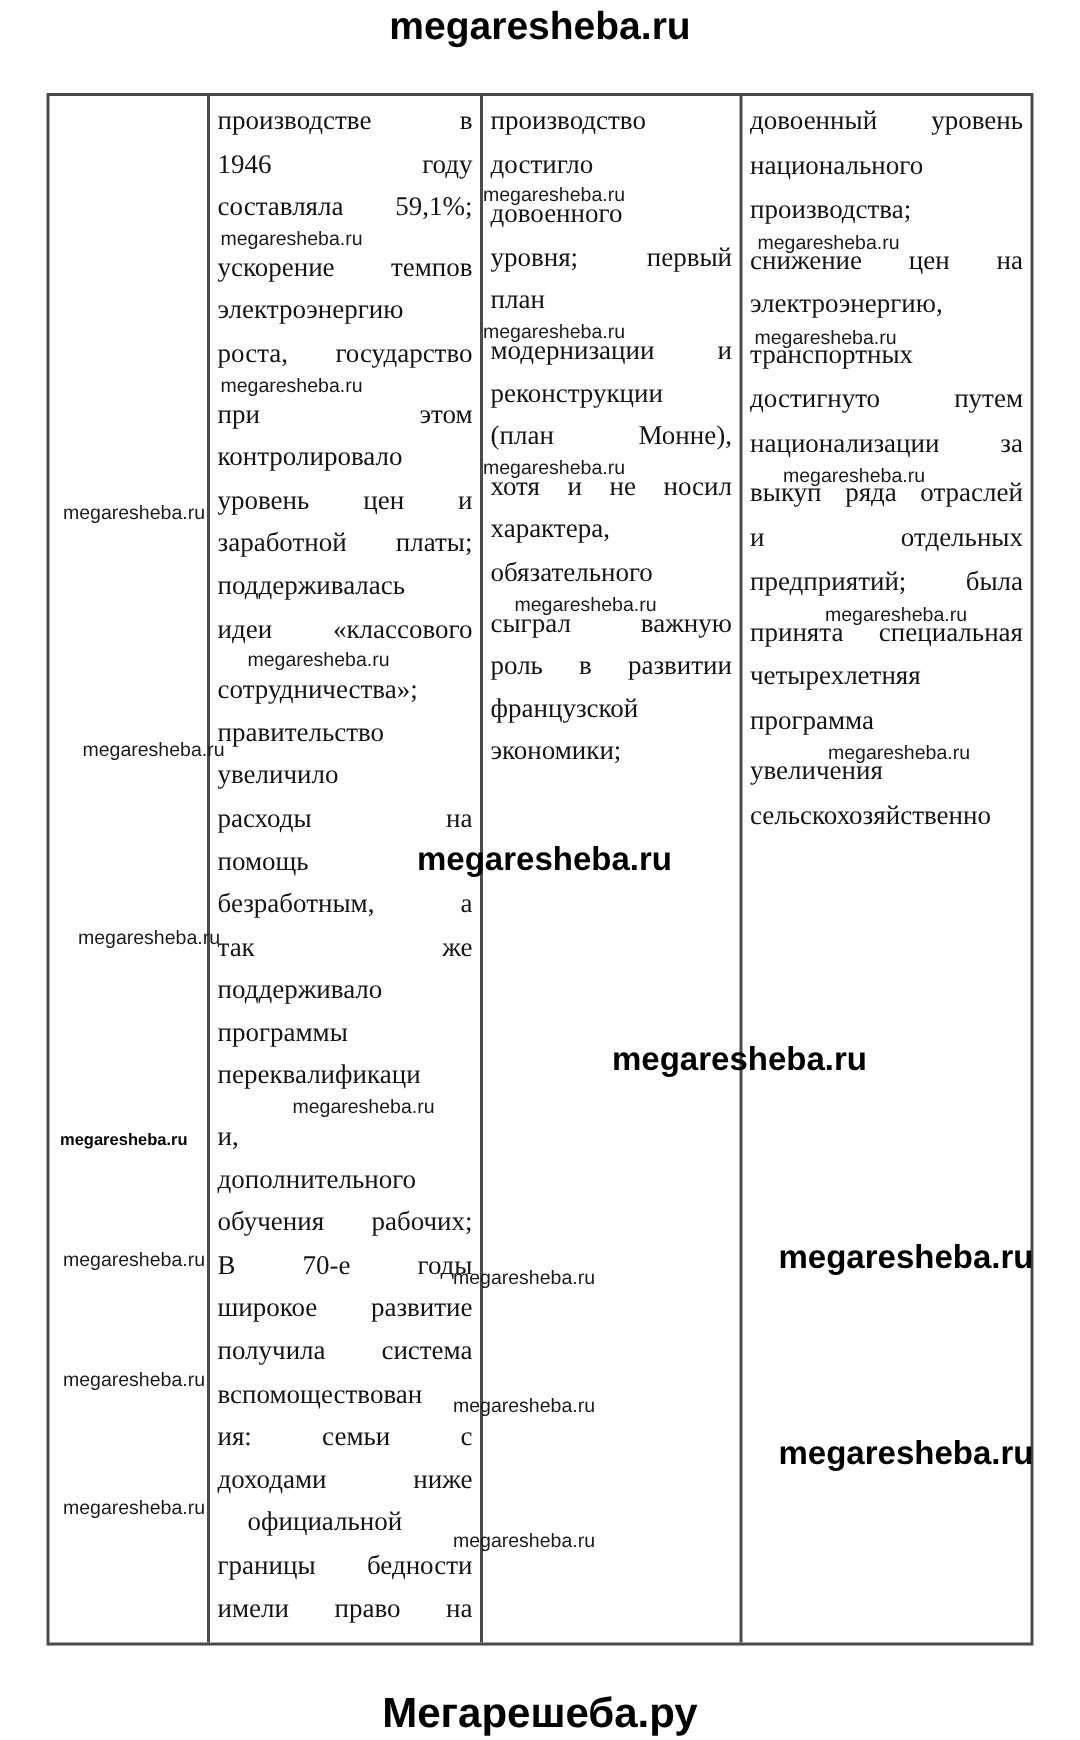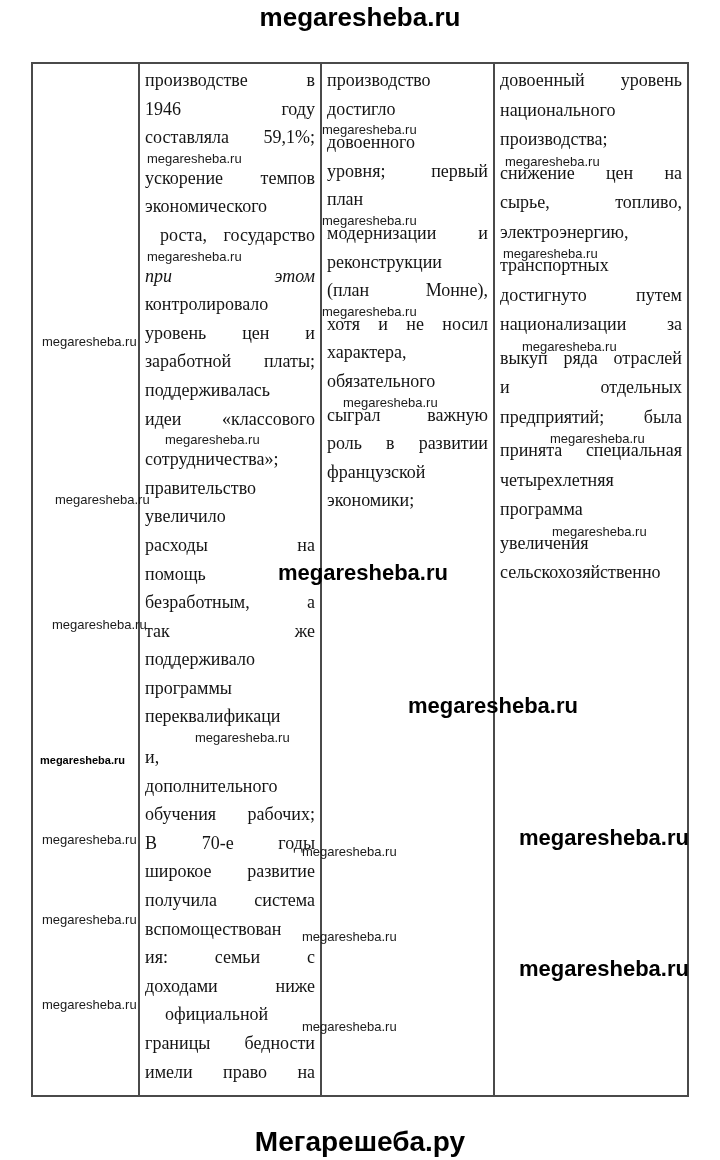--- a/index.html
+++ b/index.html
@@ -53,24 +53,24 @@
   <div class="top-wm">megaresheba.ru</div>
 
   <div class="answers-table">
     <div class="col" style="flex: 0 0 107px;"></div>
     <div class="col" style="flex: 0 0 182px;">
         <div class="tline" style="height: 28.6px; line-height: 28.6px;">производстве в</div>
         <div class="tline" style="height: 28.6px; line-height: 28.6px;">1946 году</div>
         <div class="tline" style="height: 28.6px; line-height: 28.6px;">составляла 59,1%;</div>
         <div class="wline" style="height: 12px; left: 2px;">megaresheba.ru</div>
         <div class="tline" style="height: 28.6px; line-height: 28.6px;">ускорение темпов</div>
-        <div class="tline" style="height: 28.6px; line-height: 28.6px;">экономического</div>
-        <div class="tline" style="height: 28.6px; line-height: 28.6px; margin-left: 15px;">роста, государство</div>
+        <div class="tline" style="height: 28.6px; line-height: 28.6px;">электроэнергию</div>
+        <div class="tline" style="height: 28.6px; line-height: 28.6px;">роста, государство</div>
         <div class="wline" style="height: 12px; left: 2px;">megaresheba.ru</div>
-        <div class="tline" style="height: 28.6px; line-height: 28.6px; font-style: italic;">при этом</div>
+        <div class="tline" style="height: 28.6px; line-height: 28.6px;">при этом</div>
         <div class="tline" style="height: 28.6px; line-height: 28.6px;">контролировало</div>
         <div class="tline" style="height: 28.6px; line-height: 28.6px;">уровень цен и</div>
         <div class="tline" style="height: 28.6px; line-height: 28.6px;">заработной платы;</div>
         <div class="tline" style="height: 28.6px; line-height: 28.6px;">поддерживалась</div>
         <div class="tline" style="height: 28.6px; line-height: 28.6px;">идеи «классового</div>
         <div class="wline" style="height: 12px; left: 20px;">megaresheba.ru</div>
         <div class="tline" style="height: 28.6px; line-height: 28.6px;">сотрудничества»;</div>
         <div class="tline" style="height: 28.6px; line-height: 28.6px;">правительство</div>
         <div class="tline" style="height: 28.6px; line-height: 28.6px;">увеличило</div>
         <div class="tline" style="height: 28.6px; line-height: 28.6px;">расходы на</div>
@@ -114,21 +114,20 @@
         <div class="tline" style="height: 28.6px; line-height: 28.6px;">роль в развитии</div>
         <div class="tline" style="height: 28.6px; line-height: 28.6px;">французской</div>
         <div class="tline" style="height: 28.6px; line-height: 28.6px;">экономики;</div>
       </div>
     <div class="col" style="flex: 0 0 192px;">
         <div class="tline" style="height: 29.5px; line-height: 29.5px;">довоенный уровень</div>
         <div class="tline" style="height: 29.5px; line-height: 29.5px;">национального</div>
         <div class="tline" style="height: 29.5px; line-height: 29.5px;">производства;</div>
         <div class="wline" style="height: 4px; left: 5px;">megaresheba.ru</div>
         <div class="tline" style="height: 29.5px; line-height: 29.5px;">снижение цен на</div>
-        <div class="tline" style="height: 29.5px; line-height: 29.5px;">сырье, топливо,</div>
         <div class="tline" style="height: 29.5px; line-height: 29.5px;">электроэнергию,</div>
         <div class="wline" style="height: 4px; left: 3px;">megaresheba.ru</div>
         <div class="tline" style="height: 29.5px; line-height: 29.5px;">транспортных</div>
         <div class="tline" style="height: 29.5px; line-height: 29.5px;">достигнуто путем</div>
         <div class="tline" style="height: 29.5px; line-height: 29.5px;">национализации за</div>
         <div class="wline" style="height: 4px; left: 22px;">megaresheba.ru</div>
         <div class="tline" style="height: 29.5px; line-height: 29.5px;">выкуп ряда отраслей</div>
         <div class="tline" style="height: 29.5px; line-height: 29.5px;">и отдельных</div>
         <div class="tline" style="height: 29.5px; line-height: 29.5px;">предприятий; была</div>
         <div class="wline" style="height: 4px; left: 50px;">megaresheba.ru</div>

